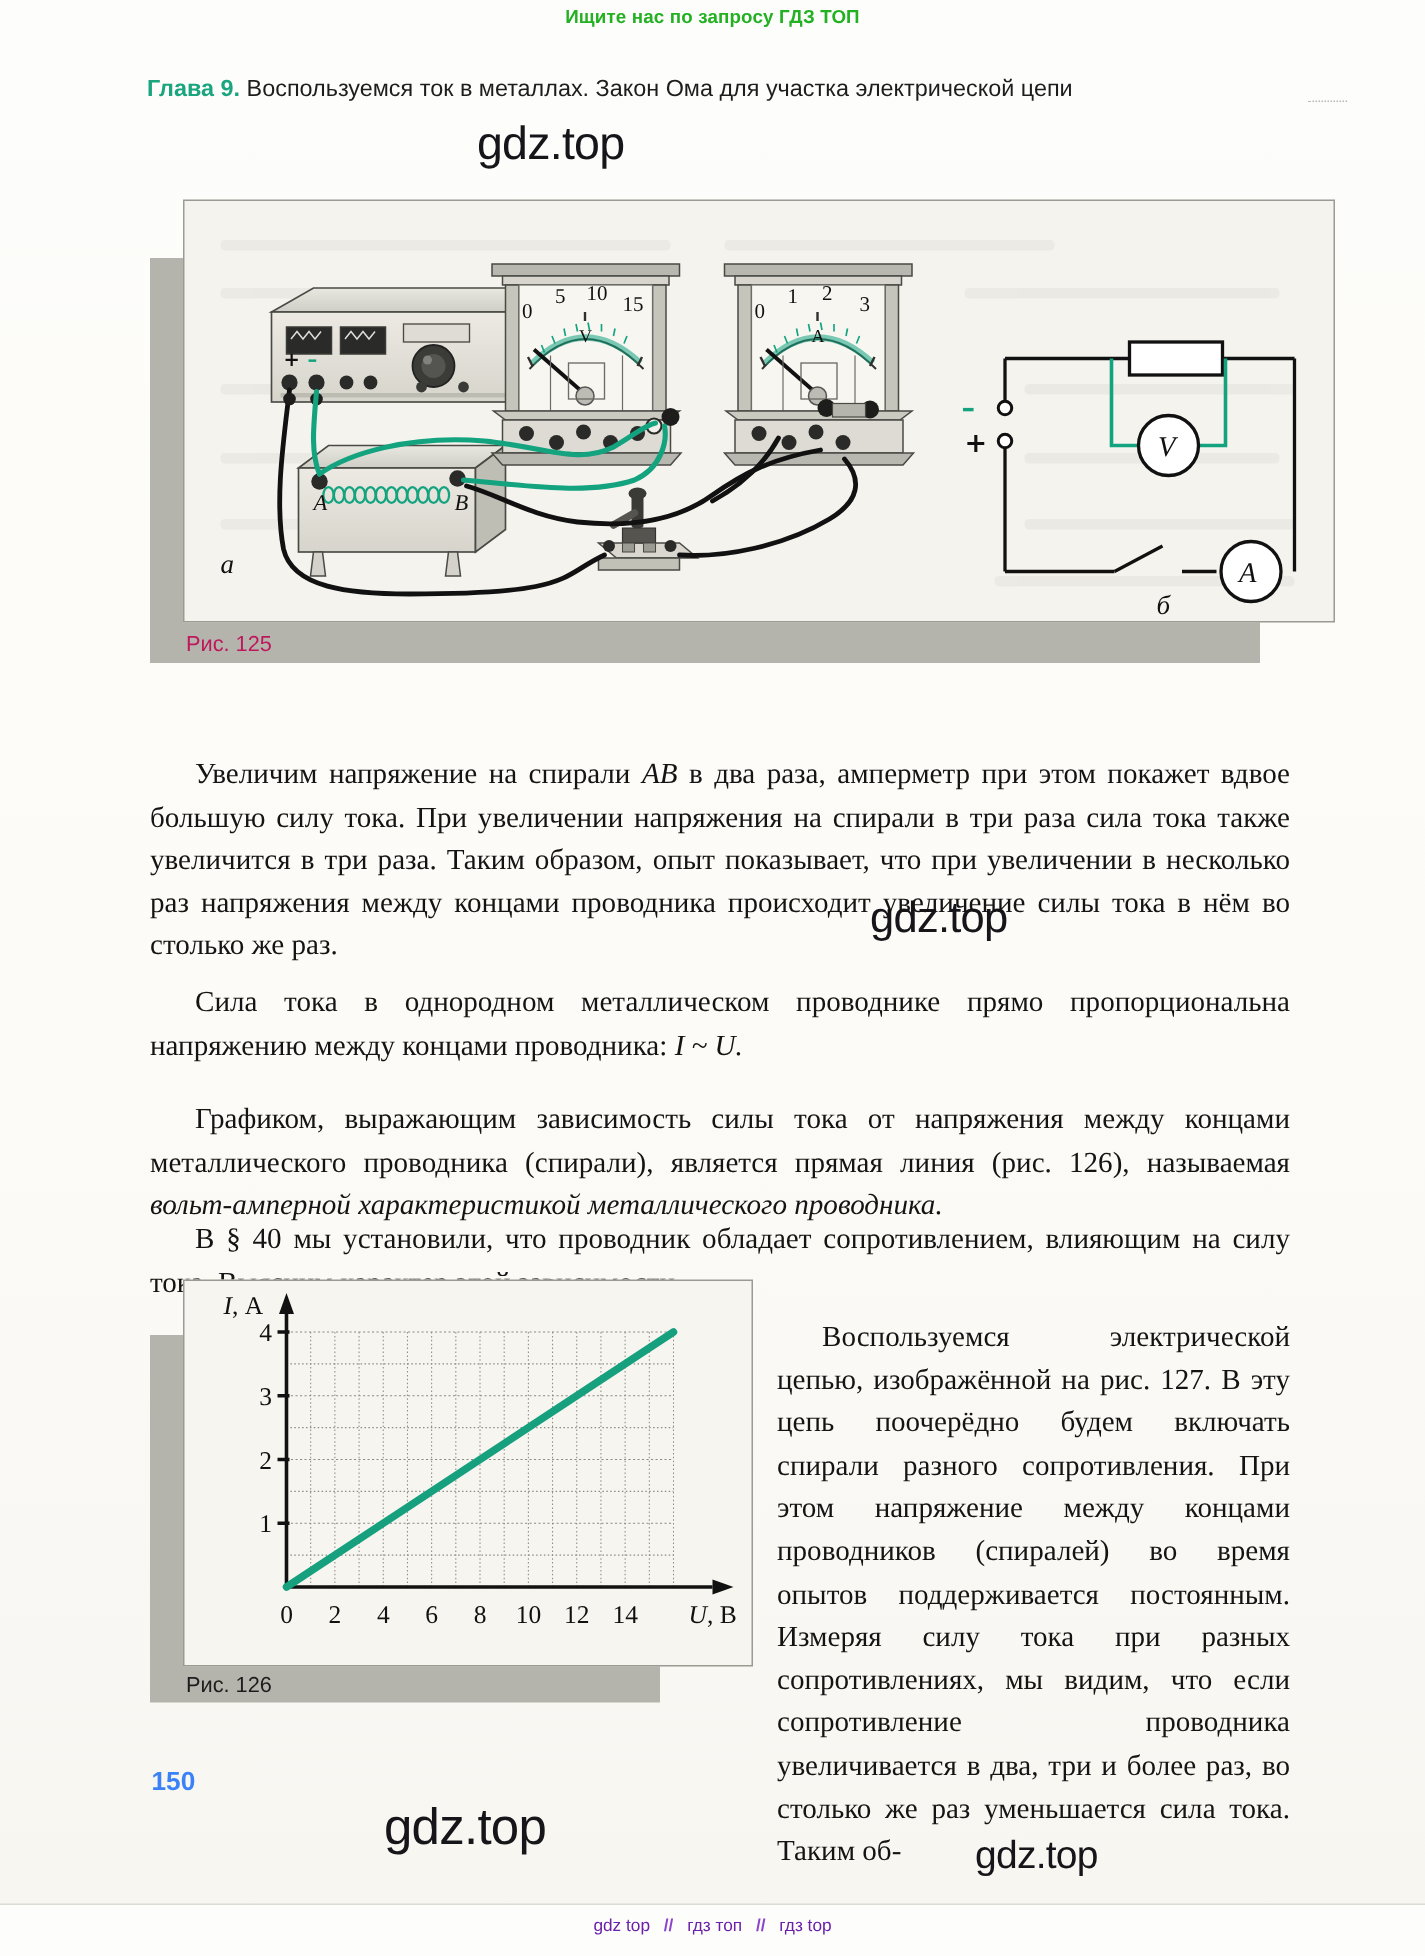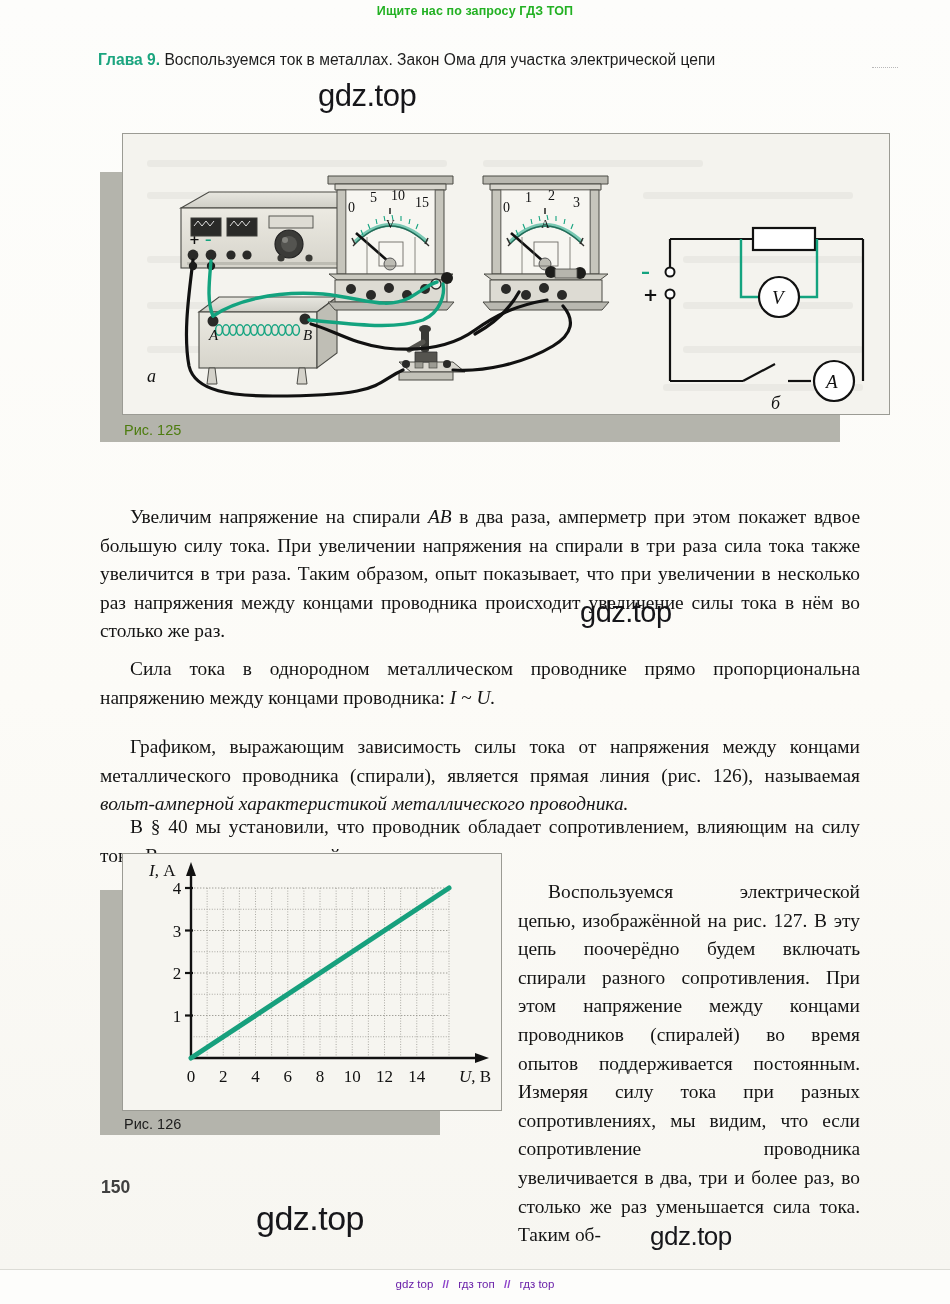--- a/index.html
+++ b/index.html
@@ -51,21 +51,21 @@
     position:absolute;left:100px;top:172px;width:740px;height:270px;
     background:#b4b4ac;
   }
   #fig125-frame{
     position:absolute;left:122px;top:133px;width:768px;height:282px;
     background:#f4f3ee;border:1px solid #9b9b94;box-sizing:border-box;
     overflow:hidden;
   }
   #fig125-cap{
     position:absolute;left:124px;top:422px;
-    font-family:"Liberation Sans", sans-serif;font-size:14.5px;color:#4d7c0f;
+    font-family:"Liberation Sans", sans-serif;font-size:14.5px;color:#be185d;
   }
 
   
   #fig126-shadow{
     position:absolute;left:100px;top:890px;width:340px;height:245px;
     background:#b4b4ac;
   }
   #fig126-frame{
     position:absolute;left:122px;top:853px;width:380px;height:258px;
     background:#f6f5f0;border:1px solid #9b9b94;box-sizing:border-box;
@@ -90,21 +90,21 @@
   #p1{left:100px;top:475px;width:760px;}
   #p2{left:100px;top:627px;width:760px;}
   #p3{left:100px;top:705px;width:760px;}
   #p4{left:100px;top:785px;width:760px;}
   #p5{left:518px;top:850px;width:342px;}
 
   
   #pagenum{
     position:absolute;left:101px;top:1177px;
     font-family:"Liberation Sans", sans-serif;
-    font-size:17.5px;font-weight:700;color:#404040;
+    font-size:17.5px;font-weight:700;color:#3b82f6;
   }
   
   #footer-rule{
     position:absolute;left:0;top:1269px;width:950px;height:1px;background:#dcdcd6;
   }
   #footer-links{
     position:absolute;left:0;top:1278px;width:950px;text-align:center;
     font-family:"Liberation Sans", sans-serif;font-size:11.5px;color:#6a21a8;
   }
   #footer-links span{margin:0 3px;}

